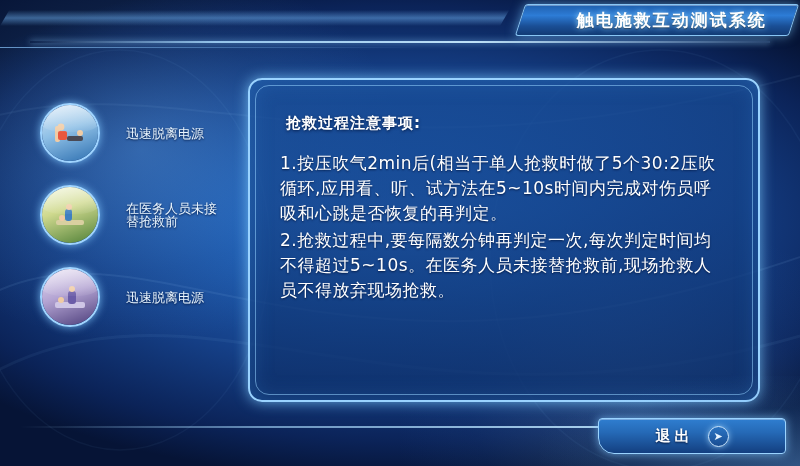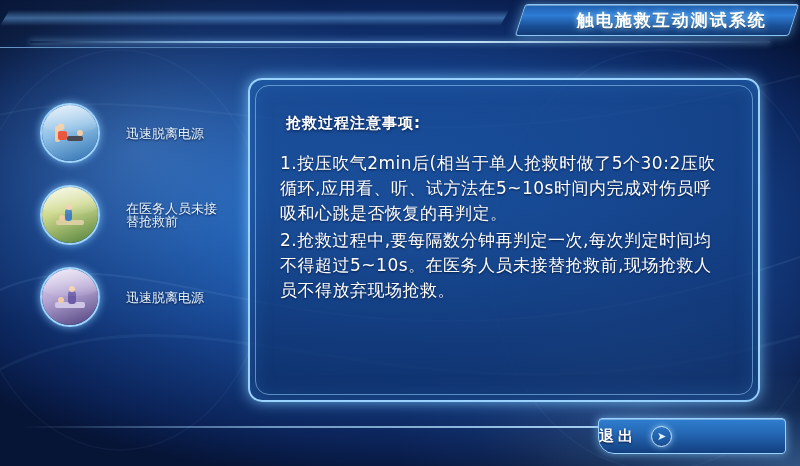--- a/index.html
+++ b/index.html
@@ -188,21 +188,21 @@
   .exit-btn {
     position: absolute;
     right: 14px; bottom: 12px;
     width: 186px; height: 34px;
     background: linear-gradient(to bottom, #2f7ed0 0%, #2569b6 40%, #133f80 100%);
     border: 1px solid #9ad3ff;
     border-radius: 4px 4px 4px 16px;
     box-shadow: 0 0 10px rgba(130,200,255,0.7), inset 0 1px 0 rgba(255,255,255,0.35);
     display: flex;
     align-items: center;
-    justify-content: flex-start;
+    justify-content: center;
     gap: 14px;
     cursor: pointer;
   }
   .exit-btn .lbl {
     color: #ffffff;
     font-size: 15px;
     font-weight: bold;
     letter-spacing: 4px;
     text-shadow: 0 1px 2px rgba(0,10,40,0.8);
   }

